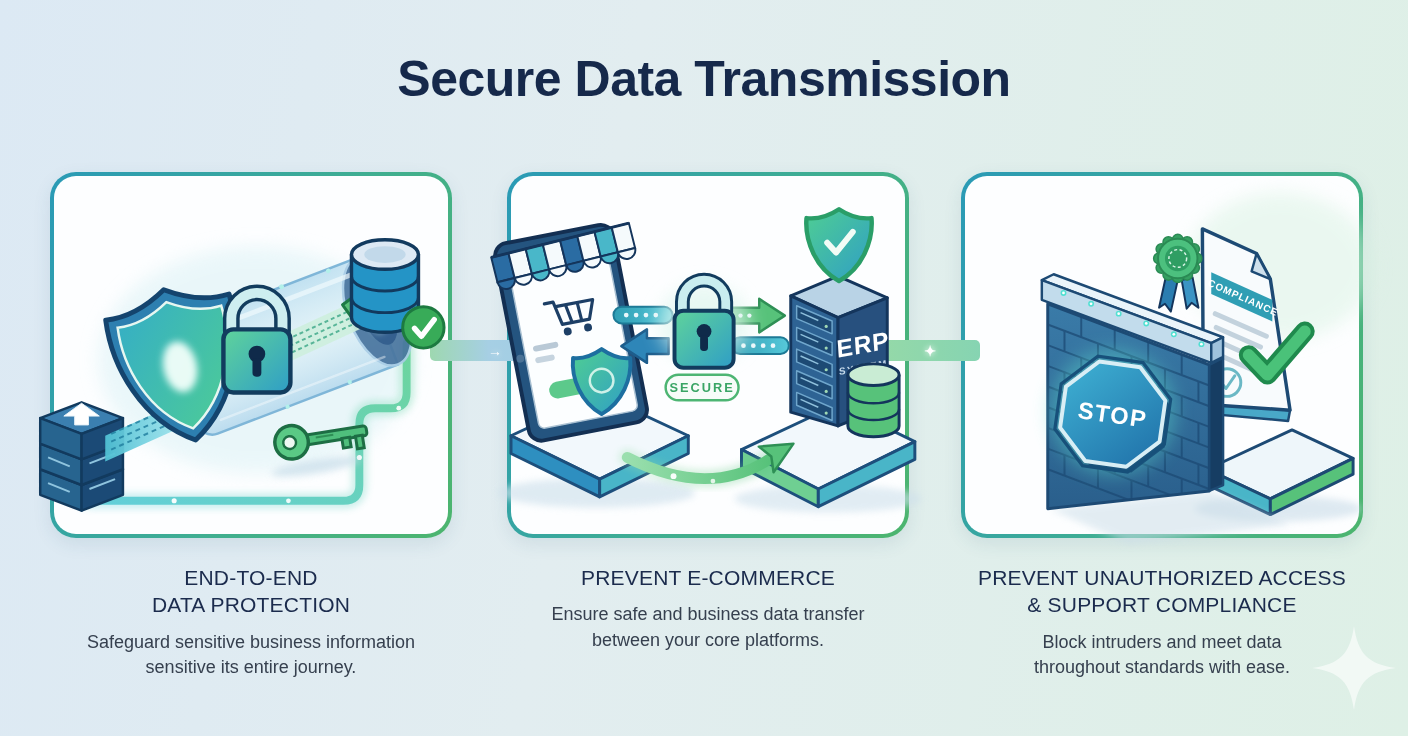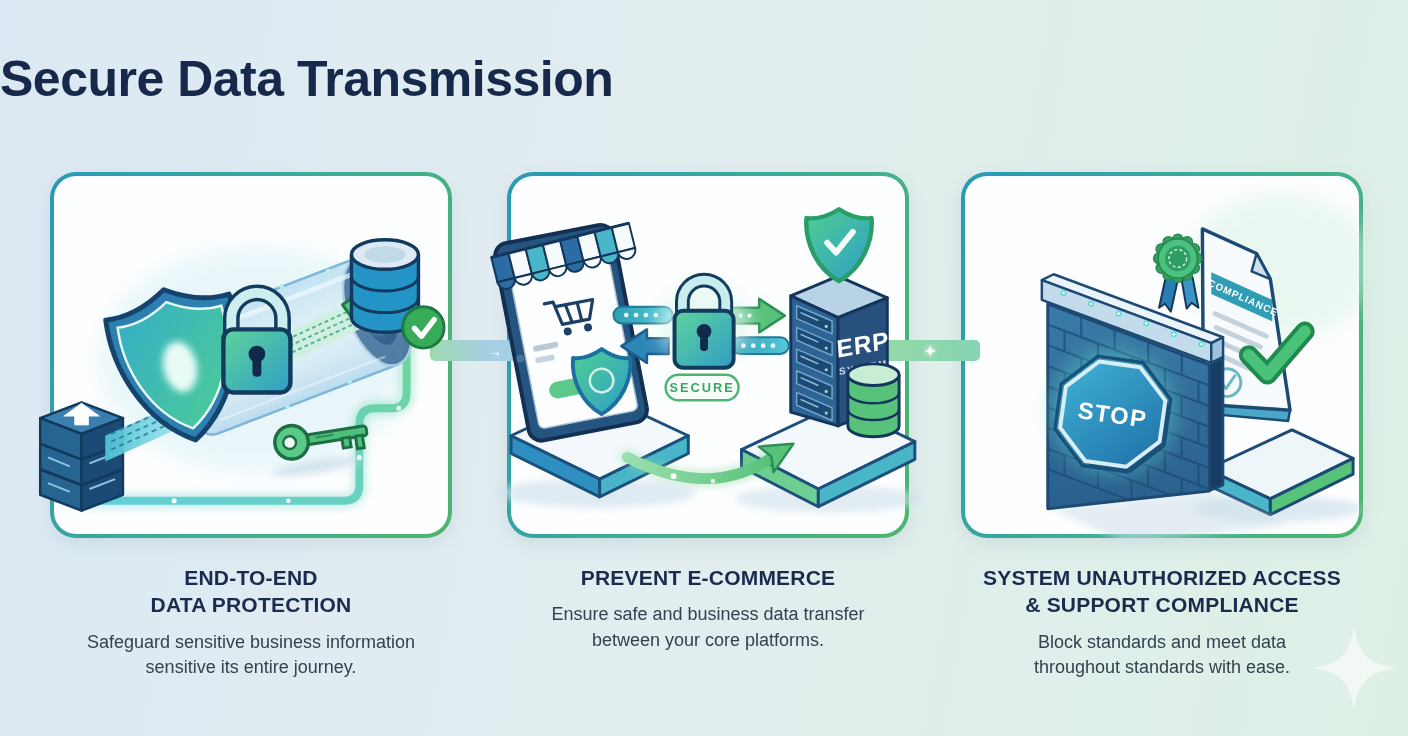--- a/index.html
+++ b/index.html
@@ -2,34 +2,34 @@
 <html><head>
 <meta charset="utf-8">
 <style>
   html,body{margin:0;padding:0;background:#dfeaf2;}
   .canvas{
     position:relative;width:1408px;height:736px;overflow:hidden;
     background:linear-gradient(100deg,#dce9f4 0%,#e2edf0 42%,#def0e6 100%);
     font-family:"Liberation Sans",sans-serif;
   }
   .title{
-    position:absolute;top:50px;left:0;width:100%;margin:0;text-align:left;
+    position:absolute;top:50px;left:0;width:100%;margin:0;text-align:center;
     font-size:50px;font-weight:800;letter-spacing:-0.5px;color:#16294b;
   }
   .col{position:absolute;top:172px;width:402px;}
   .col1{left:50px}.col2{left:507px}.col3{left:961px}
   .card{
     position:relative;height:366px;border-radius:26px;padding:4px;box-sizing:border-box;
     background:linear-gradient(115deg,#2a9ab6 0%,#3fae92 55%,#4db56e 100%);
     box-shadow:0 6px 18px rgba(40,90,120,0.10);
   }
   .card-inner{width:100%;height:100%;background:#fdfeff;border-radius:22px;}
   .illus{position:absolute;top:4px;left:4px;width:394px;height:358px;overflow:visible;z-index:2;}
   .caption{margin-top:26px;text-align:center;}
-  .caption h2{margin:0;font-size:21px;font-weight:700;color:#1b2b4d;line-height:1.3;letter-spacing:0.2px;}
+  .caption h2{margin:0;font-size:21px;font-weight:400;color:#1b2b4d;line-height:1.3;letter-spacing:0.2px;}
   .caption p{margin:11px 0 13px;font-size:18px;font-weight:400;color:#36404f;line-height:1.42;}
   .connector{
     position:absolute;height:21px;top:340px;border-radius:5px;z-index:1;
     display:flex;align-items:center;justify-content:center;color:#ffffff;
   }
   .connector1{left:430px;width:130px;background:linear-gradient(90deg,#9ed8b0 0%,#a6cfe4 45%,#9fcde4 100%);}
   .connector2{left:880px;width:100px;background:linear-gradient(90deg,#95d9a8 0%,#86d4b2 100%);}
   .conn-glyph{font-size:14px;font-weight:700;text-shadow:0 0 6px #ffffff;}
   .sparkle{position:absolute;left:1312px;top:626px;width:84px;height:84px;z-index:0;}
   svg text{font-family:"Liberation Sans",sans-serif;}
@@ -480,22 +480,22 @@
         <circle cx="150" cy="238" r="64" fill="#5fe0cf" opacity="0.4" filter="url(#p3-blur2)"></circle>
         <g transform="translate(150,240) rotate(8)">
           <polygon points="21,-51 51,-21 51,21 21,51 -21,51 -51,21 -51,-21 -21,-51" transform="translate(6,5)" fill="#17507a" opacity="0.9"></polygon>
           <polygon points="21,-51 51,-21 51,21 21,51 -21,51 -51,21 -51,-21 -21,-51" transform="scale(1.1)" fill="none" stroke="#17507a" stroke-width="3"></polygon>
           <polygon points="21,-51 51,-21 51,21 21,51 -21,51 -51,21 -51,-21 -21,-51" fill="url(#p3-stop)" stroke="#d8eef5" stroke-width="4" stroke-linejoin="round"></polygon>
           <text y="9" text-anchor="middle" font-size="24" font-weight="800" fill="#ffffff" letter-spacing="1.5">STOP</text>
         </g>
       </svg>
     </div>
     <div class="caption">
-      <h2><span>SYSTEM UNAUTHORIZED ACCESS</span><br><span>&amp; SUPPORT COMPLIANCE</span></h2>
-      <p><span>Block standards and meet data</span><br><span>throughout standards with ease.</span></p>
+      <h2><span>PREVENT UNAUTHORIZED ACCESS</span><br><span>&amp; SUPPORT COMPLIANCE</span></h2>
+      <p><span>Block intruders and meet data</span><br><span>throughout standards with ease.</span></p>
     </div>
   </section>
 
   <svg class="sparkle" viewBox="0 0 84 84">
     <path d="M42,0 C46,28 56,38 84,42 C56,46 46,56 42,84 C38,56 28,46 0,42 C28,38 38,28 42,0 Z" fill="#ffffff" opacity="0.6"></path>
   </svg>
 
 </div>
 
 </body></html>

